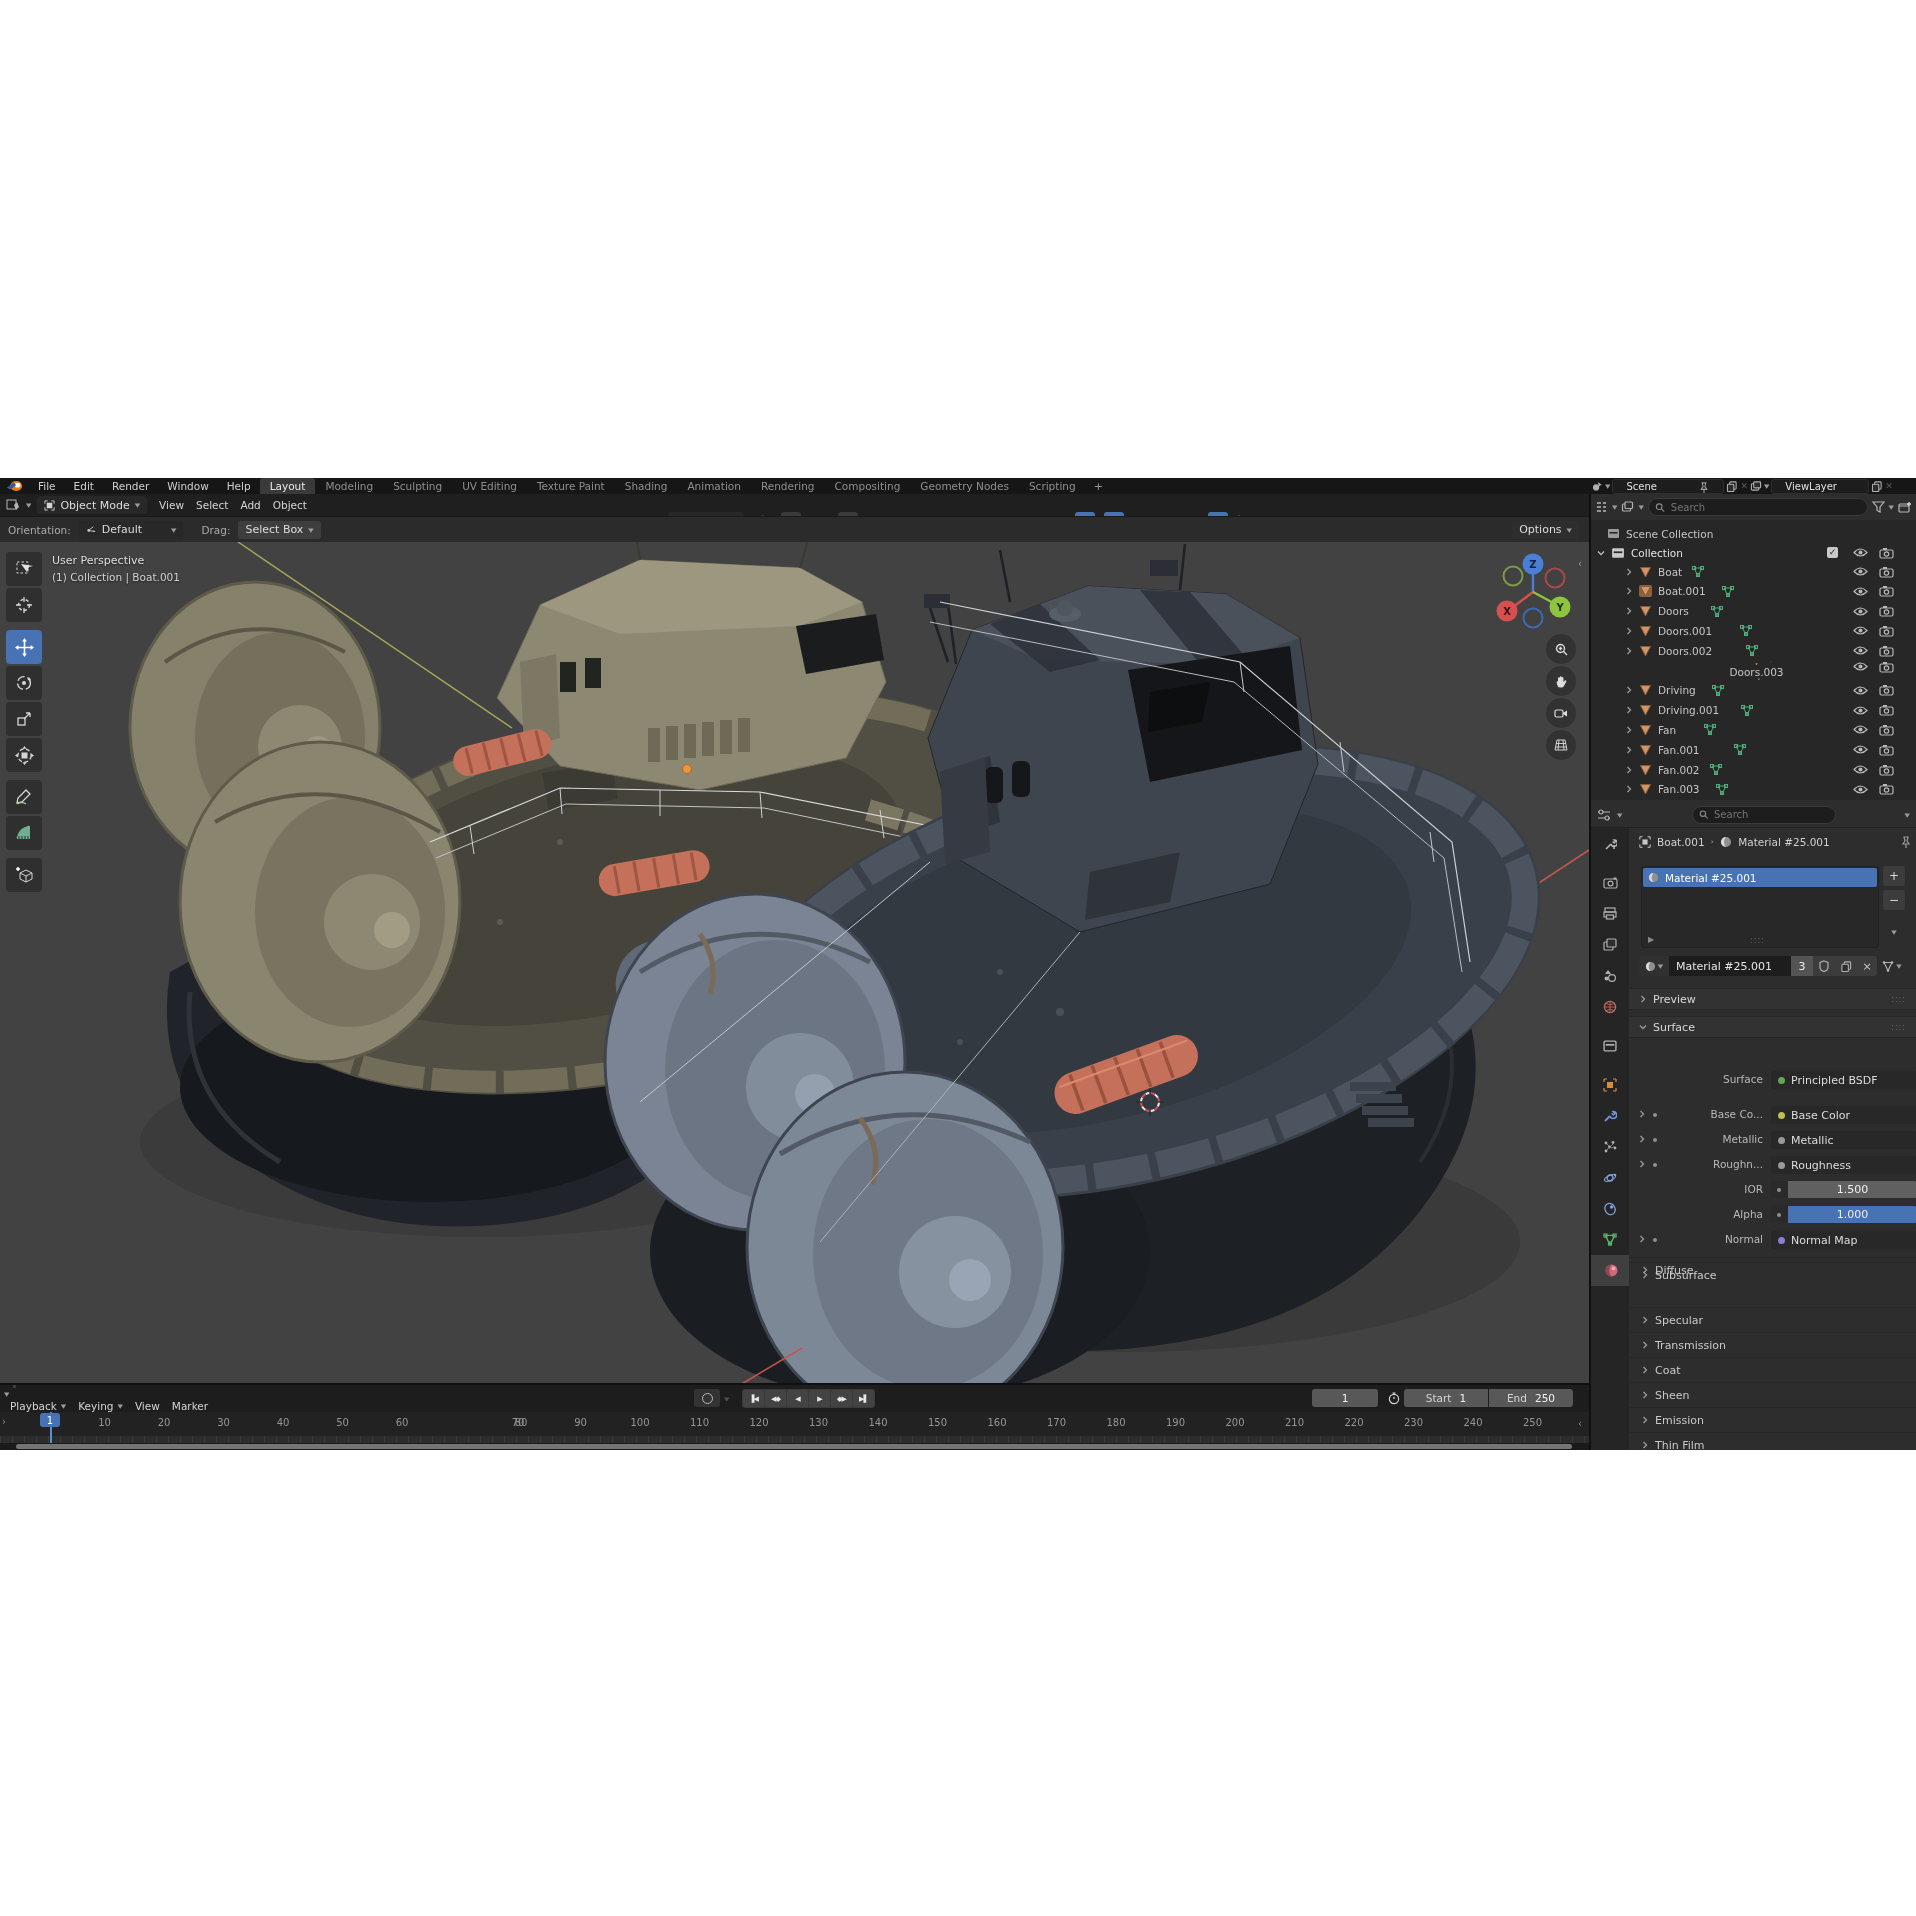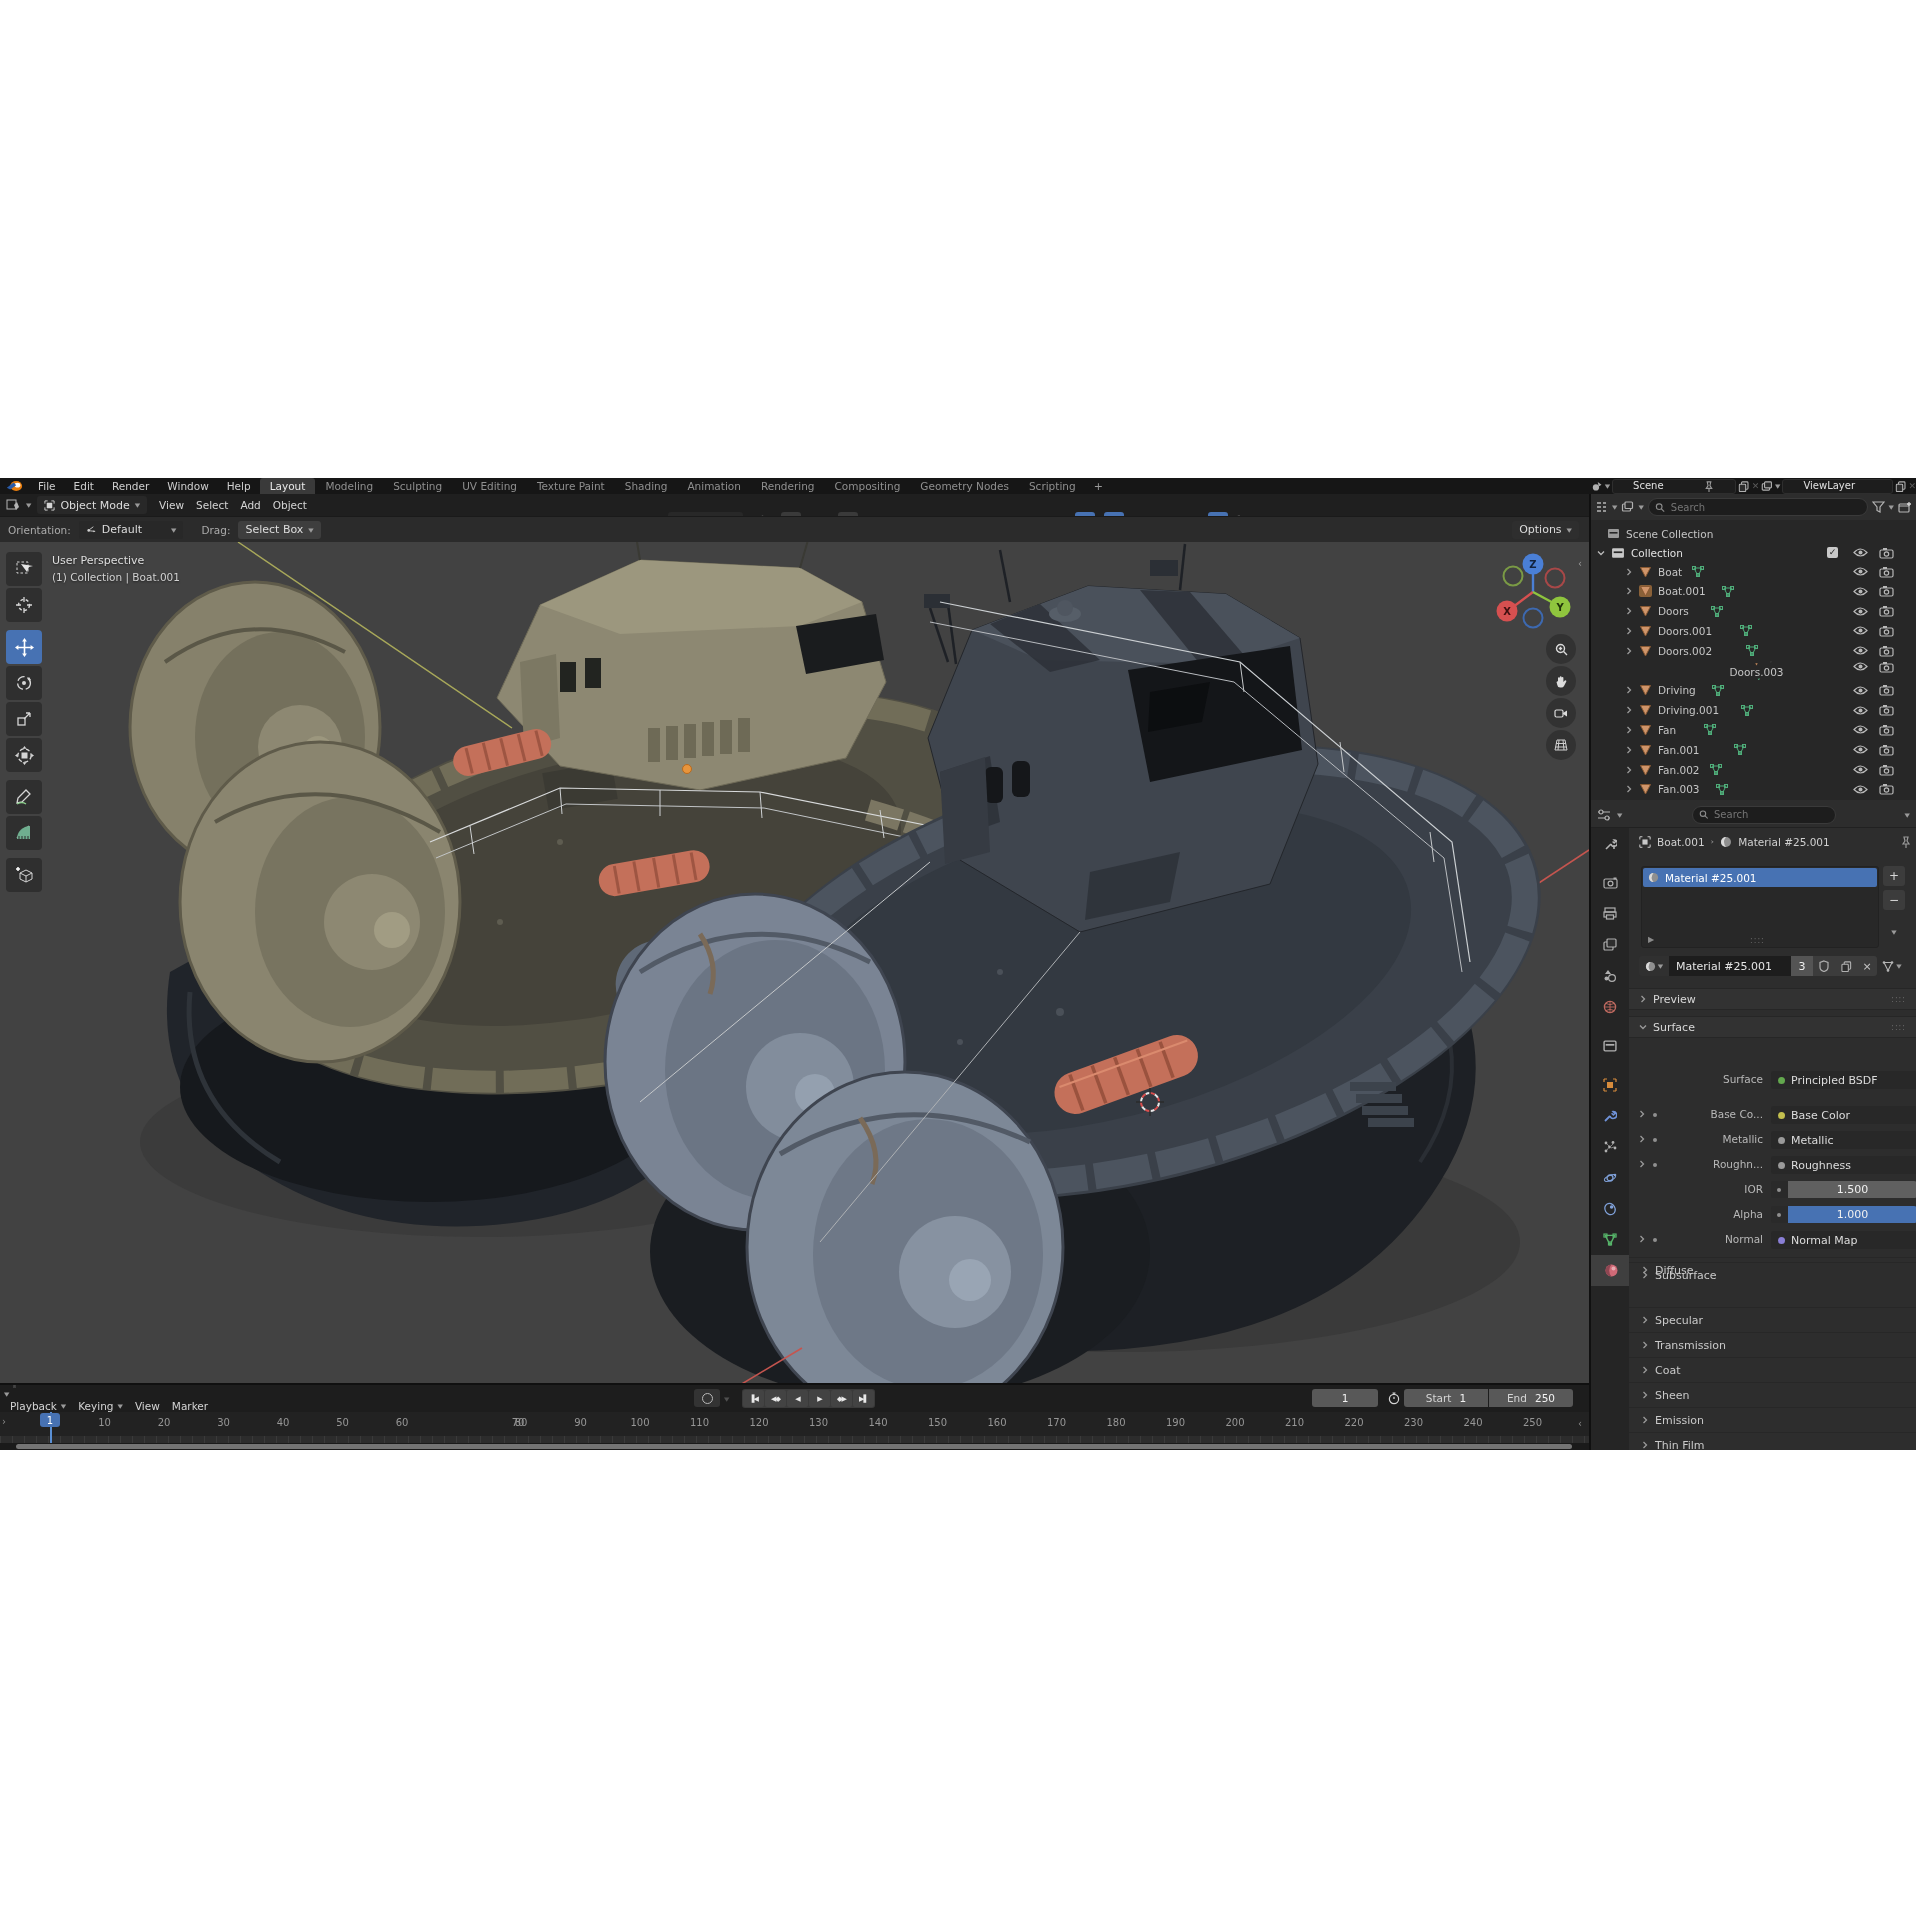--- a/index.html
+++ b/index.html
@@ -9,21 +9,21 @@
   .row{display:flex;align-items:center;}
   
   #topbar{position:absolute;left:0;top:0;width:1916px;height:16px;background:#161616;display:flex;align-items:center;z-index:5;}
   #logo{width:17px;height:12px;margin:0 6px 0 6px;}
   .mitem{padding:0 9px;color:#cfcfcf;font-size:10.5px;cursor:default;}
   #wtabs{display:flex;align-items:flex-start;height:16px;}
   .wtab{padding:0 10px;height:16px;line-height:16px;color:#8f8f8f;font-size:10.5px;}
   .wtab.act{background:#3a3a3a;color:#e8e8e8;border-radius:3px 3px 0 0;}
   #wadd{color:#9a9a9a;padding:0 8px;font-size:11px;}
   #topright{position:absolute;right:0;top:0;width:325px;height:16px;display:flex;align-items:center;gap:2px;padding-left:2px;background:#161616;}
-  .tfield{background:#1d1d1d;border:1px solid #2e2e2e;border-radius:3px;height:13px;line-height:12px;padding:0 20px;color:#e0e0e0;font-size:10px;display:flex;align-items:center;gap:4px;}
+  .tfield{background:#1d1d1d;border:1px solid #2e2e2e;border-radius:3px;height:13px;line-height:12px;padding:0 13px;color:#e0e0e0;font-size:10px;display:flex;align-items:flex-end;gap:4px;}
   .dimx{color:#5a5a5a;font-size:9px;}
   .ticon{width:12px;height:11px;}
   
   .chev{font-size:7px;color:#9a9a9a;transform:scaleY(.8);}
   .pill{background:#282828;border-radius:3px;height:18px;display:flex;align-items:center;gap:5px;padding:0 7px;color:#dcdcdc;}
   .grip{color:#6a6a6a;font-size:8px;letter-spacing:1px;}
   
   #vhead{position:absolute;left:0;top:16px;width:1589px;height:22px;background:#1f1f1f;display:flex;align-items:center;gap:6px;padding-left:6px;box-sizing:border-box;}
   #tset{position:absolute;left:0;top:38px;width:1589px;height:26px;background:#2b2b2b;display:flex;align-items:center;gap:8px;padding-left:8px;box-sizing:border-box;border-top:1px solid #1a1a1a;}
   .hmenu{color:#d4d4d4;padding:0 6px;font-size:10.5px;}

